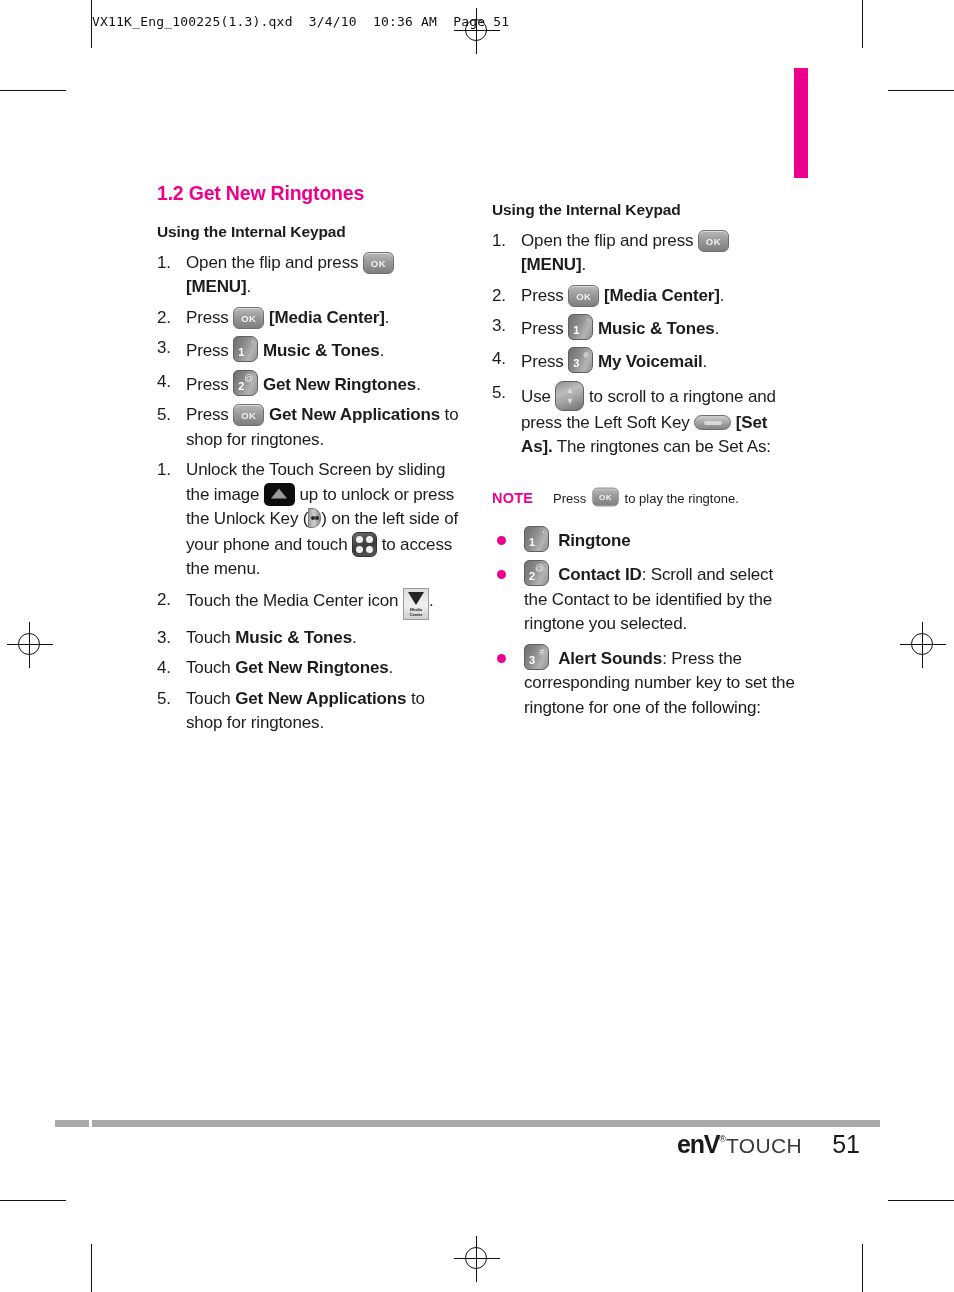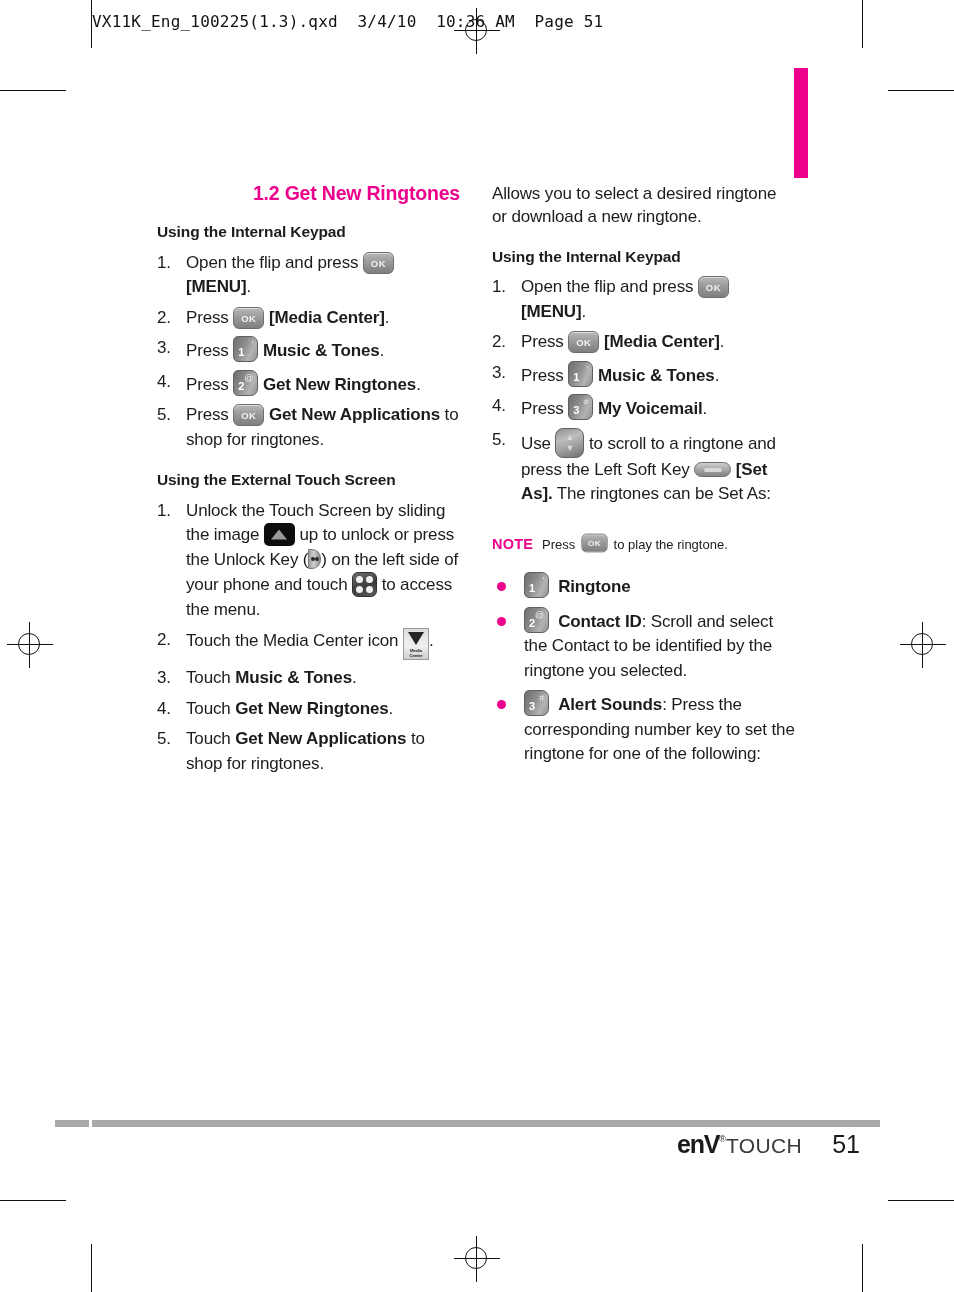--- a/index.html
+++ b/index.html
@@ -15,36 +15,36 @@
   .v-trim{width:1px;}
   .h-trim{height:1px;}
   .regmark{position:absolute;width:46px;height:46px;}
   .regmark .rc{position:absolute;left:11px;top:11px;width:22px;height:22px;border:1px solid #111;border-radius:50%;box-sizing:border-box;}
   .regmark .rh{position:absolute;left:0;top:22px;width:46px;height:1px;background:#111;}
   .regmark .rv{position:absolute;left:22px;top:0;width:1px;height:46px;background:#111;}
 
   .slugline{
     position:absolute;left:92px;top:6px;width:720px;height:30px;
     font-family:"DejaVu Sans Mono","Liberation Mono",monospace;
-    font-size:16px;letter-spacing:0.2px;color:#111;white-space:pre;
+    font-size:13px;letter-spacing:0.2px;color:#111;white-space:pre;
     display:flex;align-items:center;
   }
 
   
   .edge-tab{position:absolute;left:794px;top:68px;width:14px;height:110px;background:#ec008c;}
 
   
   .page{position:absolute;left:0;top:0;width:954px;height:1292px;}
   .col{position:absolute;top:182px;width:303px;}
   .col-left{left:157px;}
   .col-right{left:492px;}
 
   h2.sec{
     font-size:19.5px;font-weight:bold;color:#ec008c;margin:0 0 10px 0;
-    letter-spacing:-0.2px;line-height:1.15;text-align:right;
+    letter-spacing:-0.2px;line-height:1.15;
   }
   h3.sub{
     font-size:15.5px;font-weight:bold;color:#1c1c1c;margin:19px 0 9px 0;
     letter-spacing:-0.1px;line-height:1.2;
   }
   p.intro{
     font-size:17px;line-height:1.37;margin:0;color:#1c1c1c;letter-spacing:-0.15px;
   }
 
   ol.steps{margin:0;padding:0;list-style:none;}
@@ -60,21 +60,21 @@
     font-size:17px;line-height:1.44;letter-spacing:-0.15px;color:#1c1c1c;
   }
   ul.bullets > li .dot{
     position:absolute;left:5px;top:10px;width:9px;height:9px;border-radius:50%;
     background:#ec008c;
   }
   b,.b{font-weight:bold;}
 
   
   .note{
-    margin:26px 0 18px 0;display:flex;align-items:baseline;gap:9px;
+    margin:26px 0 18px 0;display:flex;align-items:baseline;gap:20px;
     font-size:13px;line-height:1.3;color:#1c1c1c;
   }
   .note .lbl{color:#ec008c;font-weight:bold;font-size:14.5px;letter-spacing:0.2px;}
 
   
   .key{
     display:inline-block;vertical-align:-6px;position:relative;
     box-sizing:border-box;
   }
   .key-ok{
@@ -252,21 +252,20 @@
         <b>Get New Ringtones</b><span>.</span>
       </li>
       <li>
         <span class="num">5.</span>
         <span>Press</span>
         <span class="key key-ok"><span class="lab">OK</span></span>
         <b>Get New Applications</b><span> to shop for ringtones.</span>
       </li>
     </ol>
 
-    <h3 class="sub">Using the External Touch Screen</h3>
 
     <ol class="steps">
       <li>
         <span class="num">1.</span>
         <span>Unlock the Touch Screen by sliding the image</span>
         <span class="gl-unlockimg"><span class="tri"></span></span>
         <span>up to unlock or press the Unlock Key (</span><span class="gl-unlockkey"><span class="dots">
               <i class="a"></i>
               <i class="b"></i>
             </span></span><span>) on the left side of your phone and touch</span>
@@ -291,21 +290,20 @@
       <li>
         <span class="num">5.</span>
         <span>Touch</span>
         <b>Get New Applications</b><span> to shop for ringtones.</span>
       </li>
     </ol>
   </div>
 
   <div class="col col-right">
 
-    <p class="intro">Allows you to select a desired ringtone or download a new ringtone.</p>
 
     <h3 class="sub">Using the Internal Keypad</h3>
 
     <ol class="steps">
       <li>
         <span class="num">1.</span>
         <span>Open the flip and press</span>
         <span class="key key-ok"><span class="lab">OK</span></span>
         <b>[MENU]</b><span>.</span>
       </li>

